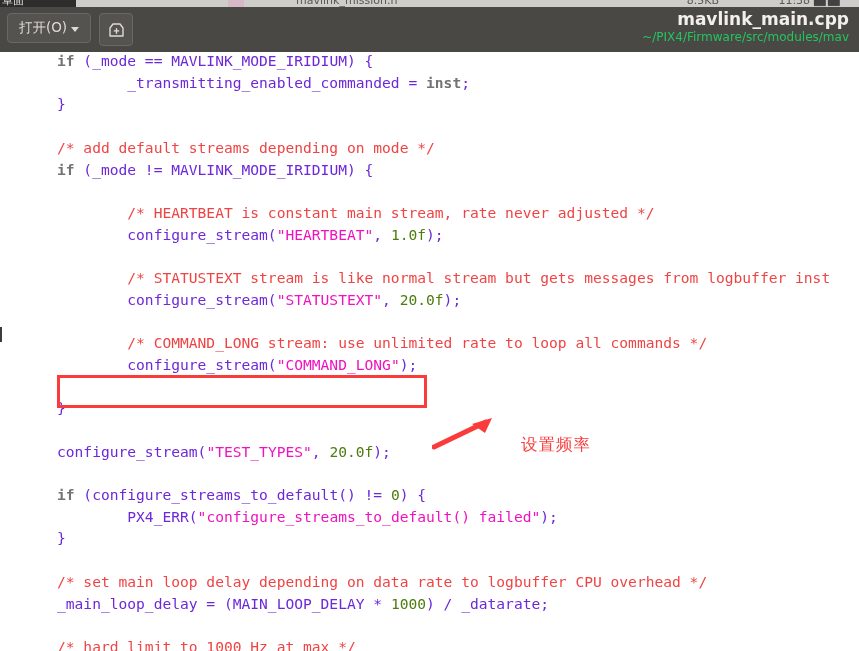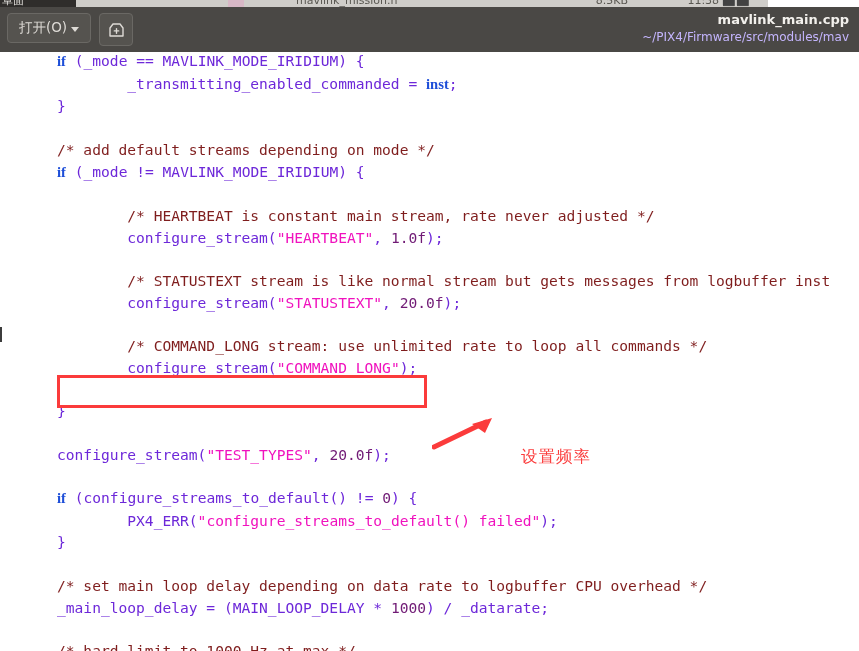--- a/index.html
+++ b/index.html
@@ -12,21 +12,21 @@
     height: 651px;
     overflow: hidden;
     font-family: "DejaVu Sans", sans-serif;
     position: relative;
   }
 
   
   .bg-window-strip {
     position: absolute;
     top: 0; left: 0;
-    width: 768px; height: 7px;
+    width: 859px; height: 7px;
     background: #cfcdc9;
     overflow: hidden;
   }
   .bg-window-strip .bg-tab-text {
     position: absolute;
     left: 296px; top: -6px;
     font-size: 11px;
     color: #5a5852;
     white-space: nowrap;
   }
@@ -113,27 +113,27 @@
   }
   .save-button svg { display: block; }
 
   .title-block {
     position: absolute;
     right: 10px; top: 3px;
     text-align: right;
   }
   .title-block .title {
     color: #f2f0ec;
-    font-size: 13px;
+    font-size: 17px;
     font-weight: bold;
     line-height: 19px;
     white-space: nowrap;
   }
   .title-block .subtitle {
-    color: #c4b5fd;
+    color: #22c55e;
     font-size: 12px;
     line-height: 16px;
     white-space: nowrap;
     overflow: hidden;
   }
 
   
   .code-area {
     position: absolute;
     top: 52px; left: 0;
@@ -147,24 +147,24 @@
     top: -2px;
     left: 57px;
     margin: 0;
     font-family: "DejaVu Sans Mono", monospace;
     font-size: 14.6px;
     line-height: 21.7px;
     color: #2e3436;
     white-space: pre;
     letter-spacing: 0px;
   }
-  .kw  { color: #1d4ed8; font-weight: bold; font-family: Liberation Serif, serif; }
-  .cm  { color: #7f1d1d; }
+  .kw  { color: #737373; font-weight: bold; }
+  .cm  { color: #ef4444; }
   .st  { color: #f012be; }
-  .nu  { color: #701a75; }
+  .nu  { color: #4d7c0f; }
   .id  { color: #6d28d9; }
 
   
   .caret-mark {
     position: absolute;
     left: 0px; top: 275px;
     width: 2px; height: 15px;
     background: #3c3c3c;
   }
 
@@ -188,21 +188,20 @@
 
   
   .annotation-text {
     position: absolute;
     left: 521px; top: 382px;
     color: #fb3b3b;
     font-size: 16.5px;
     font-family: "DejaVu Sans", sans-serif;
     white-space: nowrap;
     letter-spacing: 1px;
-    margin-top: 12px;
   }
 </style>
 </head>
 <body>
 
 <div class="bg-window-strip">
   <div class="bg-left-dark"></div>
   <div class="bg-left-text">卓面</div>
   <div class="pink-swatch"></div>
   <div class="bg-tab-text">mavlink_mission.h</div>

